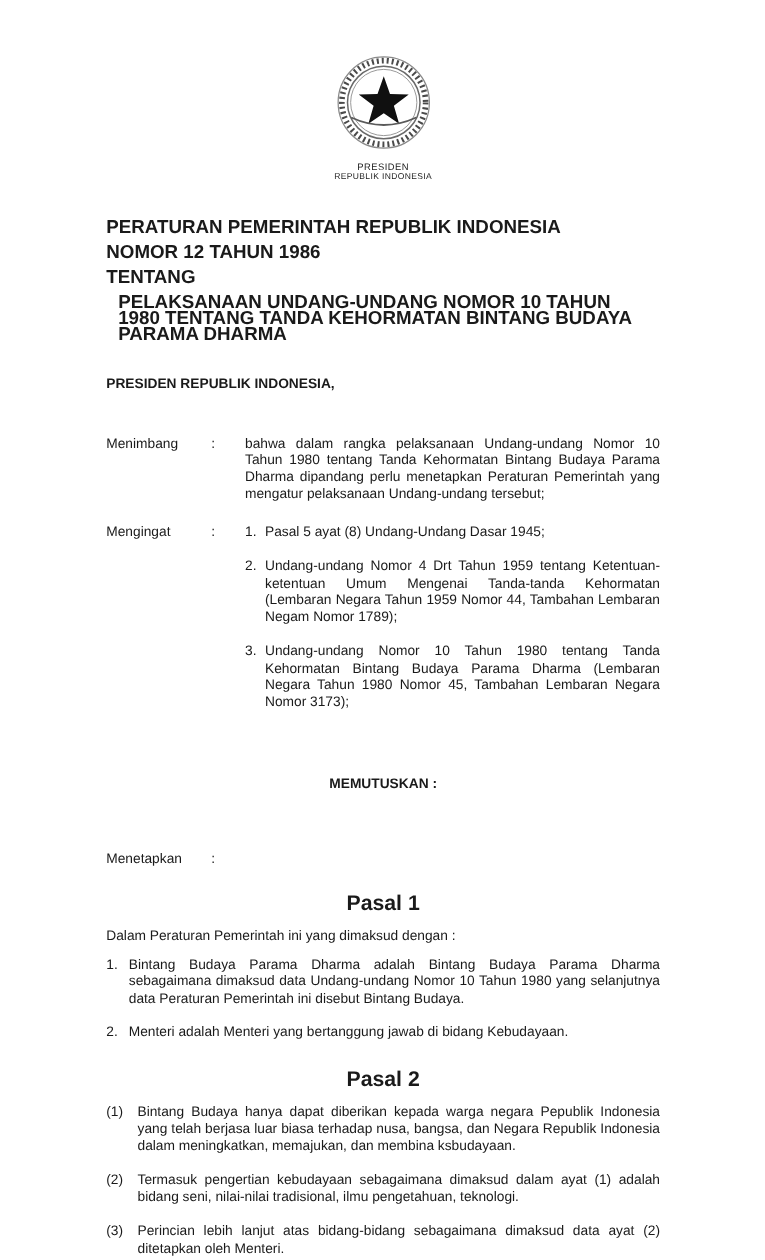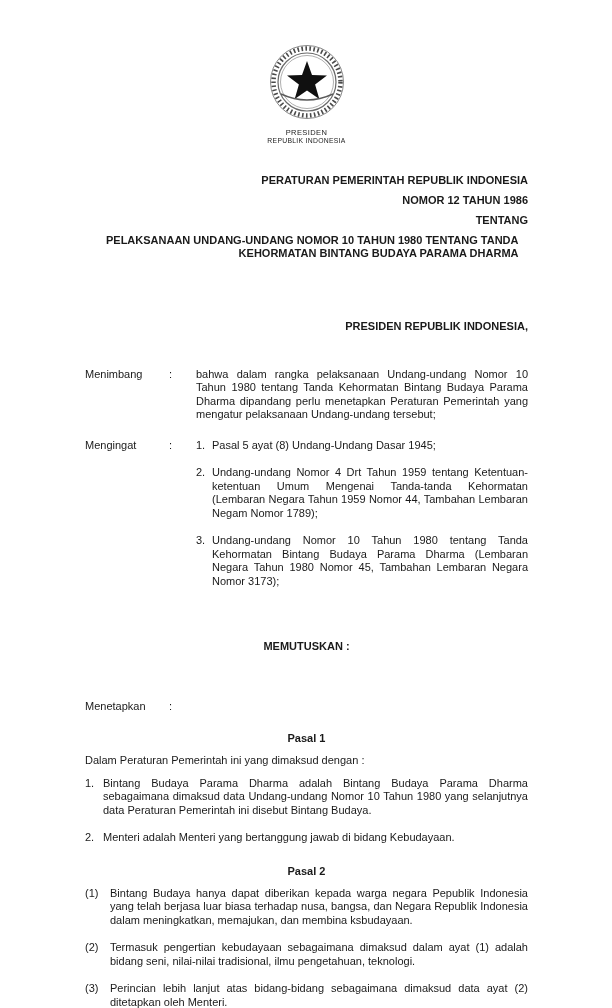--- a/index.html
+++ b/index.html
@@ -3,36 +3,36 @@
 <meta charset="utf-8">
 <style>
   html,body{margin:0;padding:0;background:#ffffff;}
   body{width:612px;height:1008px;overflow:hidden;font-family:"Liberation Sans",sans-serif;color:#1a1a1a;}
   .page{width:612px;height:1008px;background:#fff;box-sizing:border-box;padding:42px 84px 0 85px;}
   .emblem-wrap{text-align:center;margin-bottom:2px;}
   .emblem-wrap svg{display:inline-block;}
   .letterhead{ text-align:center; line-height:1.25; margin-bottom:28px;}
   .letterhead .lh1{font-size:7.5px;letter-spacing:.4px;color:#222;}
   .letterhead .lh2{font-size:6.8px;letter-spacing:.3px;color:#222;}
-  .title-block{text-align:right;font-weight:bold;font-size:11px;line-height:13px;}
+  .title-block{text-align:left;font-weight:bold;font-size:15px;line-height:13px;}
   .title-block .t-line{margin-bottom:7px;}
   .title-block .t-wrap{max-width:424px;margin:0 auto;}
-  .salutation{text-align:right;font-weight:bold;font-size:11px;margin-top:60px;margin-bottom:36px;}
+  .salutation{text-align:left;font-weight:bold;font-size:11px;margin-top:27px;margin-bottom:36px;}
   .body-text{font-size:11px;line-height:13.5px;}
   .clause-row{display:grid;grid-template-columns:70px 13px 1fr;column-gap:14px;margin-bottom:17px;}
   .clause-label{font-size:11px;}
   .clause-colon{font-size:11px;}
   .clause-content{font-size:11px;line-height:13.5px;text-align:justify;}
   .num-item{display:grid;grid-template-columns:16px 1fr;margin-bottom:14px;}
   .num-item:last-child{margin-bottom:0;}
   .num-item .num{font-size:11px;}
   .num-item .txt{font-size:11px;line-height:13.5px;text-align:justify;}
   .memutuskan{text-align:center;font-weight:bold;font-size:11px;margin-top:52px;margin-bottom:48px;}
   .menetapkan .clause-content{text-transform:none;}
-  .pasal-heading{text-align:center;font-weight:bold;font-size:11px;margin:20px 0 10px 0;}
+  .pasal-heading{text-align:center;font-weight:bold;font-size:17px;margin:20px 0 10px 0;}
   .intro-line{font-size:11px;margin-bottom:9px;}
   .list-plain .num-item{grid-template-columns:18px 1fr;}
   .list-paren .num-item{grid-template-columns:25px 1fr;}
   .section{margin-bottom:4px;}
 </style>
 </head>
 <body>
 
 <div class="page">
 

